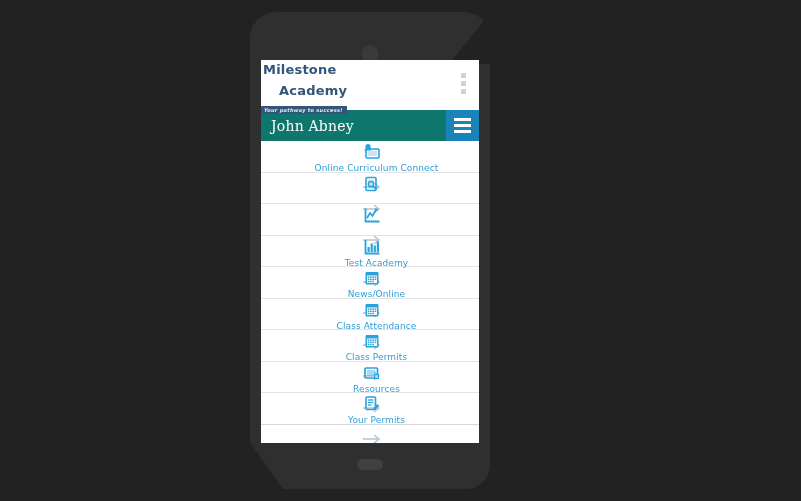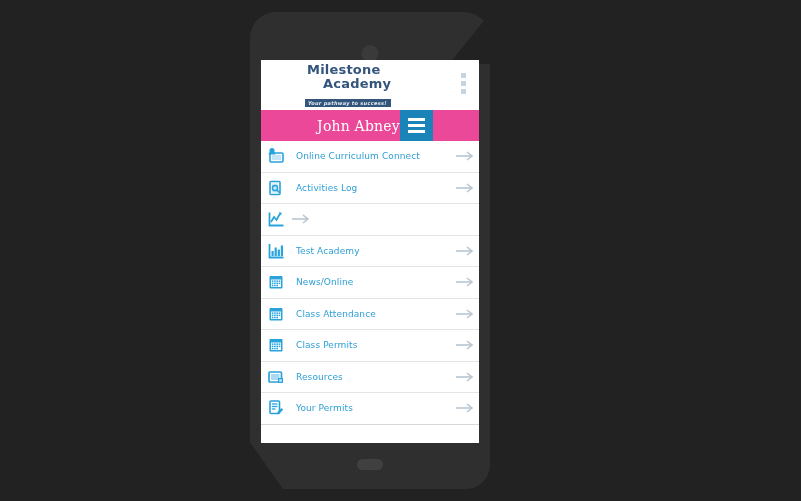--- a/index.html
+++ b/index.html
@@ -82,41 +82,41 @@
   .brand-bar {
     position: relative;
     height: 50px;
     background: #ffffff;
   }
   .brand-logo {
     position: absolute;
     left: 0px;
     top: 3px;
     width: 150px;
-    padding-left: 44px;
   }
   .brand-line1 {
     font-family: "DejaVu Sans", sans-serif;
     font-weight: bold;
     font-size: 13px;
     color: #33557c;
     letter-spacing: 0.2px;
     line-height: 14px;
     padding-left: 2px;
     filter: blur(0.45px);
   }
   .brand-line2 {
     font-family: "DejaVu Sans", sans-serif;
     font-weight: bold;
     font-size: 13px;
     color: #33557c;
     letter-spacing: 0.2px;
     line-height: 14px;
     padding-left: 18px;
     filter: blur(0.45px);
+    margin-top: 7px;
   }
   .brand-tagline {
     margin-top: 2px;
     display: inline-block;
     background: #33557c;
     color: #e8eef6;
     font-family: "DejaVu Sans", sans-serif;
     font-style: italic;
     font-weight: bold;
     font-size: 5px;
@@ -136,24 +136,24 @@
   }
   .kebab-dot {
     width: 5px;
     height: 5px;
     background: #c6d3e0;
   }
 
   
   .user-bar {
     height: 31px;
-    background: #ec4899;
-    display: flex;
-    align-items: center;
-    justify-content: center;
+    background: #0f766e;
+    display: flex;
+    align-items: center;
+    justify-content: space-between;
   }
   .user-name {
     color: #ffffff;
     font-family: "DejaVu Serif", serif;
     font-size: 14px;
     padding-left: 10px;
     letter-spacing: 0.2px;
   }
   .hamburger-btn {
     width: 33px;
@@ -177,20 +177,21 @@
     background: #ffffff;
   }
   .menu-row {
     height: 30.5px;
     display: flex;
     align-items: center;
     border-bottom: 1px solid #e4e4e4;
     padding: 0 0 0 4px;
     cursor: pointer;
     position: relative;
+    flex-direction: column;
   }
   .menu-row:last-child {
     border-bottom: 1px solid #d8d8d8;
   }
   .menu-icon {
     width: 22px;
     height: 22px;
     flex: 0 0 22px;
     display: flex;
     align-items: center;
@@ -269,21 +270,20 @@
         </div>
         <div class="menu-row">
           <div class="menu-icon">
             <svg width="20" height="20" viewBox="0 0 20 20">
               <rect x="4" y="3.5" width="10" height="13" rx="1" fill="none" stroke="#29a3dc" stroke-width="1.6"></rect>
               <rect x="6" y="5.5" width="6" height="9" fill="#29a3dc" opacity="0.25"></rect>
               <circle cx="9" cy="10" r="2.6" fill="none" stroke="#29a3dc" stroke-width="1.5"></circle>
               <line x1="11" y1="12" x2="13.5" y2="14.6" stroke="#29a3dc" stroke-width="1.6"></line>
             </svg>
           </div>
-          <div class="menu-label">Activities Log</div>
           <div class="menu-arrow">
             <svg width="22" height="14" viewBox="0 0 22 14">
               <line x1="2" y1="7" x2="17" y2="7" stroke="#b9c6d2" stroke-width="1.6"></line>
               <polyline points="13,3 18,7 13,11" fill="none" stroke="#b9c6d2" stroke-width="1.6"></polyline>
             </svg>
           </div>
         </div>
         <div class="menu-row">
           <div class="menu-icon">
             <svg width="20" height="20" viewBox="0 0 20 20">

